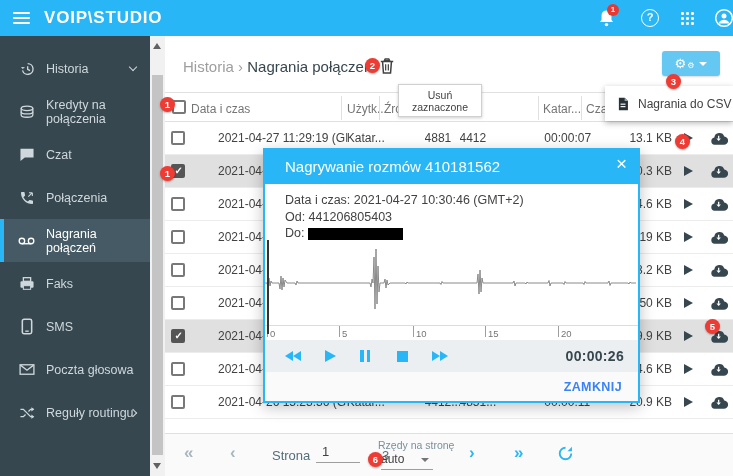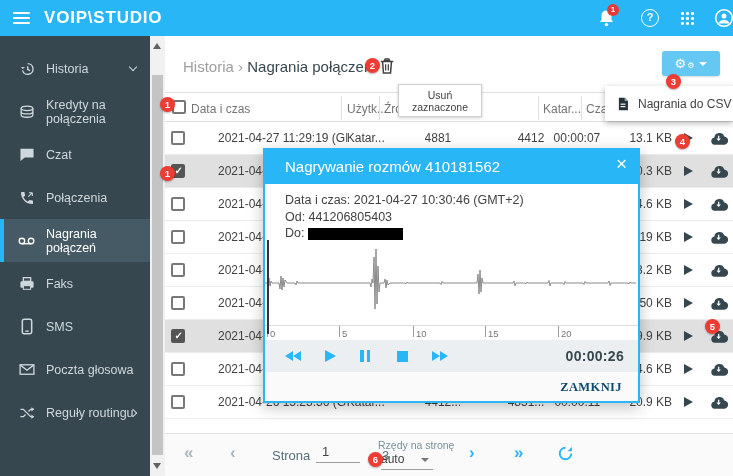--- a/index.html
+++ b/index.html
@@ -70,22 +70,22 @@
   .hcheck { position:absolute; left:7px; top:7px; }
 
   .rows { position:absolute; left:165px; top:122px; width:568px; z-index:1; }
   .trow { display:flex; align-items:center; height:33px; border-bottom:1px solid #ececec; font-size:12px; color:#424242; background:#fff; }
   .trow.hl { background:#e0e0e0; }
   .cell { white-space:nowrap; overflow:hidden; }
   .c-check { width:27px; text-align:center; padding-top:3px; }
   .c-date { width:155px; padding-left:26px; }
   .c-user { width:78px; }
   .c-src { width:35px; }
-  .c-dst { width:85px;text-align:right; }
-  .c-dur { width:56px; text-align:right; }
+  .c-dst { width:85px; }
+  .c-dur { width:56px; }
   .c-size { width:72px; text-align:right; }
   .c-play { width:32px; display:flex; justify-content:center; }
   .c-cloud { width:29px; display:flex; justify-content:center; cursor:pointer; }
   .play-tri { width:0; height:0; border-left:9px solid #37474f; border-top:5.5px solid transparent;
               border-bottom:5.5px solid transparent; cursor:pointer; }
 
   
   .modal { position:absolute; left:263px; top:148px; width:377px; height:255px; background:#fff;
            border:2px solid #29b6f6; z-index:50; box-shadow:0 4px 14px rgba(0,0,0,.25); }
   .m-head { position:absolute; left:-2px; top:-2px; width:377px; height:36px; background:#29b6f6; color:#fff;
@@ -99,21 +99,21 @@
   .tick { position:absolute; top:0; width:1px; height:11px; background:#9e9e9e; }
   .ticklab { position:absolute; top:2px; font-size:9.5px; color:#757575; }
   .m-player { position:absolute; left:0; top:190px; width:373px; height:32px; background:#eceff1; display:flex; align-items:center; }
   .p-ic { margin-left:24px; cursor:pointer; display:flex; align-items:center; }
   .tri-r { width:0; height:0; border-left:11px solid #29b6f6; border-top:6.5px solid transparent; border-bottom:6.5px solid transparent; }
   .tri-l { width:0; height:0; border-right:8px solid #29b6f6; border-top:5px solid transparent; border-bottom:5px solid transparent; }
   .bar2 { width:3.5px; height:12px; background:#29b6f6; margin-right:3px; }
   .sq { width:11px; height:11px; background:#29b6f6; }
   .elapsed { position:absolute; right:14px; font-size:14px; color:#37474f; font-weight:bold; letter-spacing:.3px; }
   .m-foot { position:absolute; left:0; top:222px; width:373px; height:29px; background:#fafafa; }
-  .zamknij { position:absolute; right:16px; top:8px; font-size:12.5px; color:#0c4a6e; font-weight:bold; letter-spacing:.4px; cursor:pointer;font-family:Liberation Serif, serif; }
+  .zamknij { position:absolute; right:16px; top:8px; font-size:12.5px; color:#3b82f6; font-weight:bold; letter-spacing:.4px; cursor:pointer; }
 
   
   .pager { position:absolute; left:164px; top:433px; width:569px; height:43px; background:#fafafa; border-top:1px solid #e0e0e0; z-index:6; }
   .pnav { position:absolute; top:9px; font-size:17px; font-weight:bold; cursor:pointer; }
   .pnav.off { color:#a9b6bd; }
   .pnav.on { color:#29b6f6; }
   .plabel { position:absolute; top:14px; font-size:13px; color:#546e7a; }
   .pinput { position:absolute; left:316px; top:10px; width:44px; border:none; border-bottom:1px solid #9e9e9e;
             background:transparent; font-size:13px; color:#424242; padding:0 0 3px 6px; font-family:inherit; }
   .rpp-label { position:absolute; left:378px; top:5px; font-size:10.5px; color:#78909c; }

